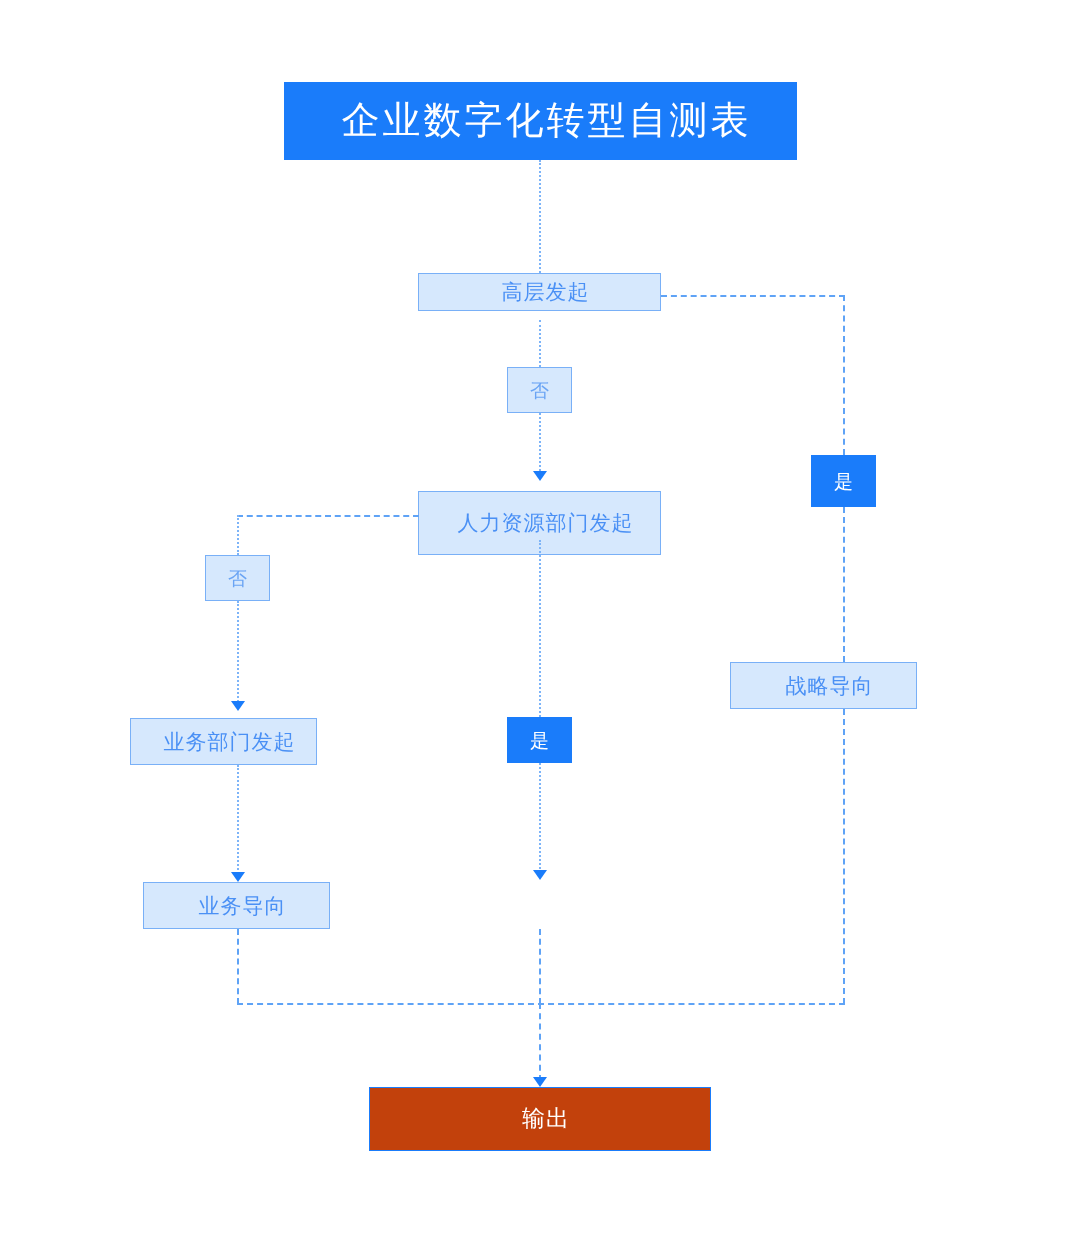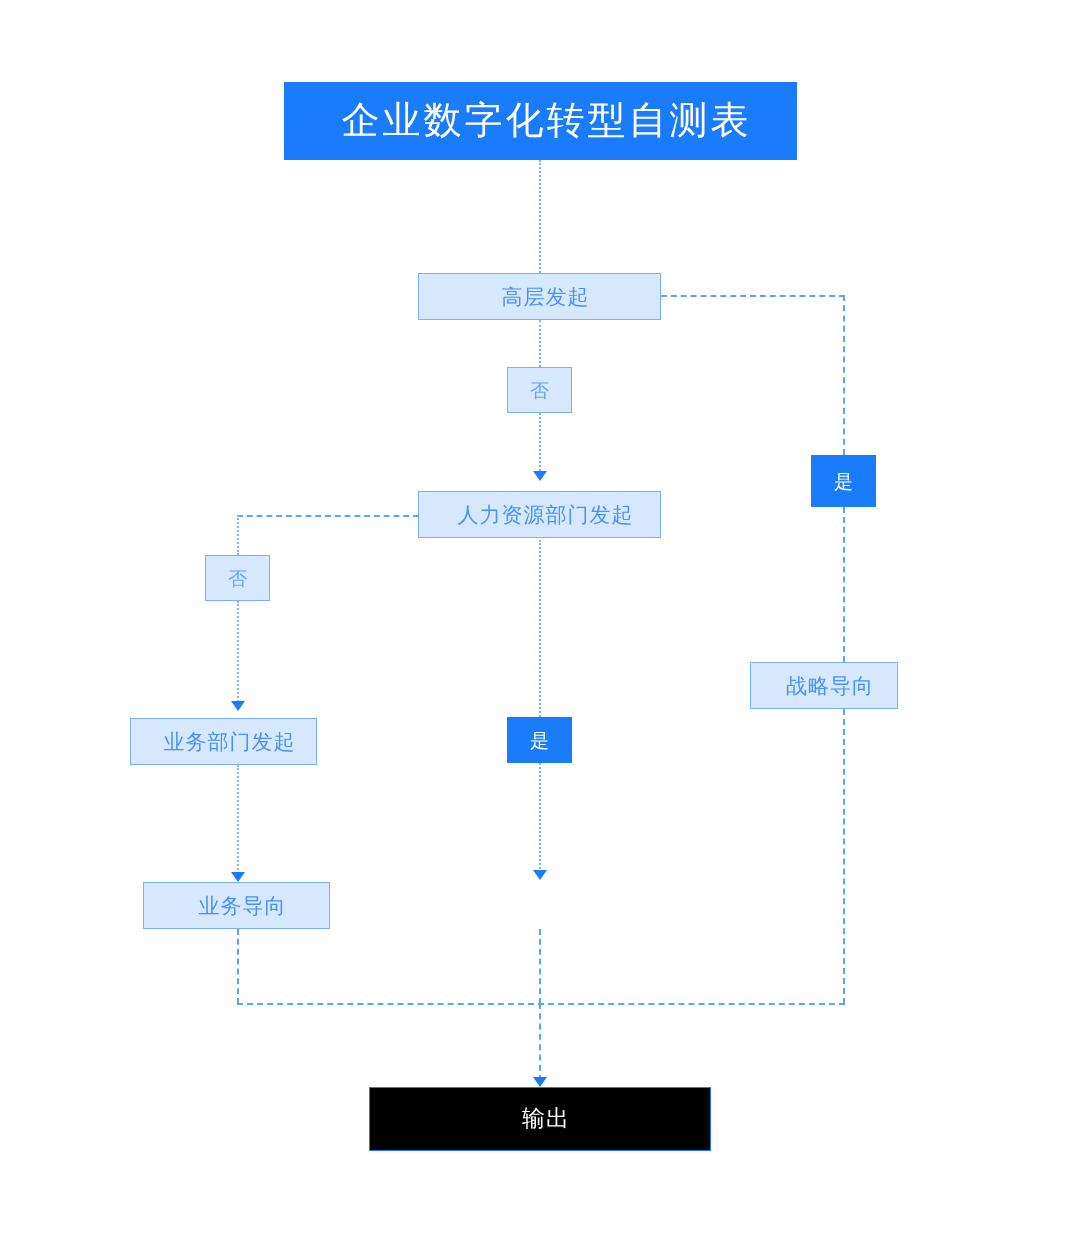--- a/index.html
+++ b/index.html
@@ -31,21 +31,21 @@
   }
   
   .node.light {
     background: #d6e8fd;
     border: 1px solid #79b0f7;
     color: #4a90f5;
     font-size: 21px;
   }
   
   .node.solid {
-    background: #000000;
+    background: #c2410c;
     border: 1px solid #1a7cfa;
     color: #ffffff;
     font-size: 21px;
     text-align: center;
   }
   
   .node.title {
     background: #1a7cfa;
     border: none;
     color: #ffffff;
@@ -104,39 +104,39 @@
 </style>
 </head>
 <body>
 
 <div id="canvas">
 
   <div class="node title" style="left:284px; top:82px; width:513px; height:78px;">企业数字化转型自测表</div>
 
   <div class="conn v" style="left:539px; top:160px; height:113px;"></div>
 
-  <div class="node light" style="left:418px; top:273px; width:243px; height:47px;">高层发起</div>
+  <div class="node light" style="left:418px; top:273px; width:243px; height:38px;">高层发起</div>
 
   <div class="conn v" style="left:539px; top:320px; height:47px;"></div>
 
   <div class="chip light" style="left:507px; top:367px; width:65px; height:46px;">否</div>
 
   <div class="conn v" style="left:539px; top:413px; height:62px;"></div>
   <div class="arrow" style="left:533px; top:471px;"></div>
 
-  <div class="node light" style="left:418px; top:491px; width:243px; height:47px;">人力资源部门发起</div>
+  <div class="node light" style="left:418px; top:491px; width:243px; height:64px;">人力资源部门发起</div>
 
   <div class="conn h dash" style="left:661px; top:295px; width:184px;"></div>
   <div class="conn v dash" style="left:843px; top:295px; height:160px;"></div>
 
   <div class="chip solid" style="left:811px; top:455px; width:65px; height:52px;">是</div>
 
   <div class="conn v dash" style="left:843px; top:507px; height:155px;"></div>
 
-  <div class="node light" style="left:750px; top:662px; width:148px; height:47px;">战略导向</div>
+  <div class="node light" style="left:730px; top:662px; width:187px; height:47px;">战略导向</div>
 
   <div class="conn v dash" style="left:843px; top:709px; height:295px;"></div>
 
   <div class="conn h dash" style="left:237px; top:515px; width:182px;"></div>
   <div class="conn v" style="left:237px; top:515px; height:40px;"></div>
 
   <div class="chip light" style="left:205px; top:555px; width:65px; height:46px;">否</div>
 
   <div class="conn v" style="left:237px; top:601px; height:104px;"></div>
   <div class="arrow" style="left:231px; top:701px;"></div>

